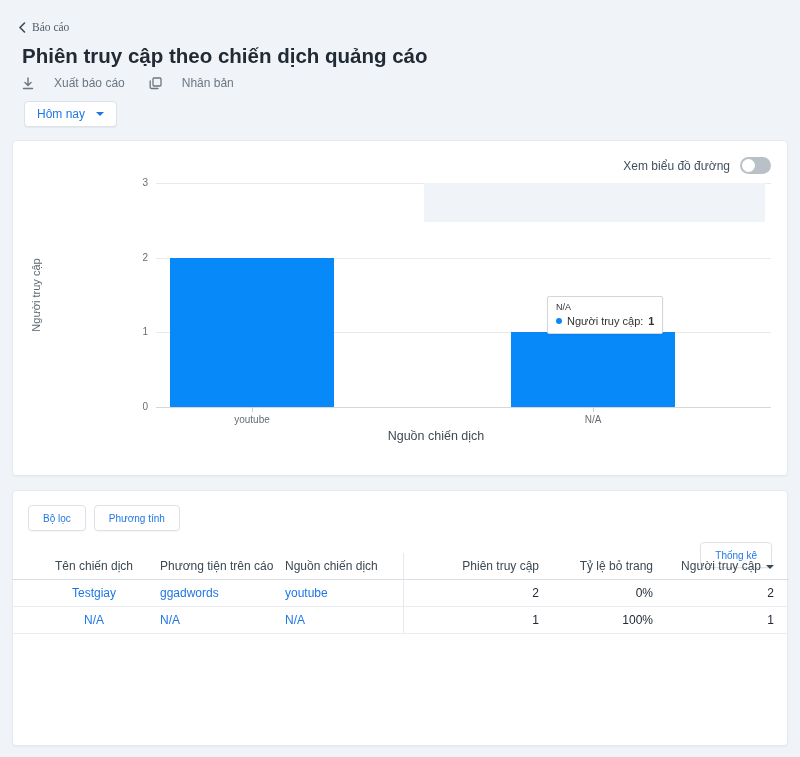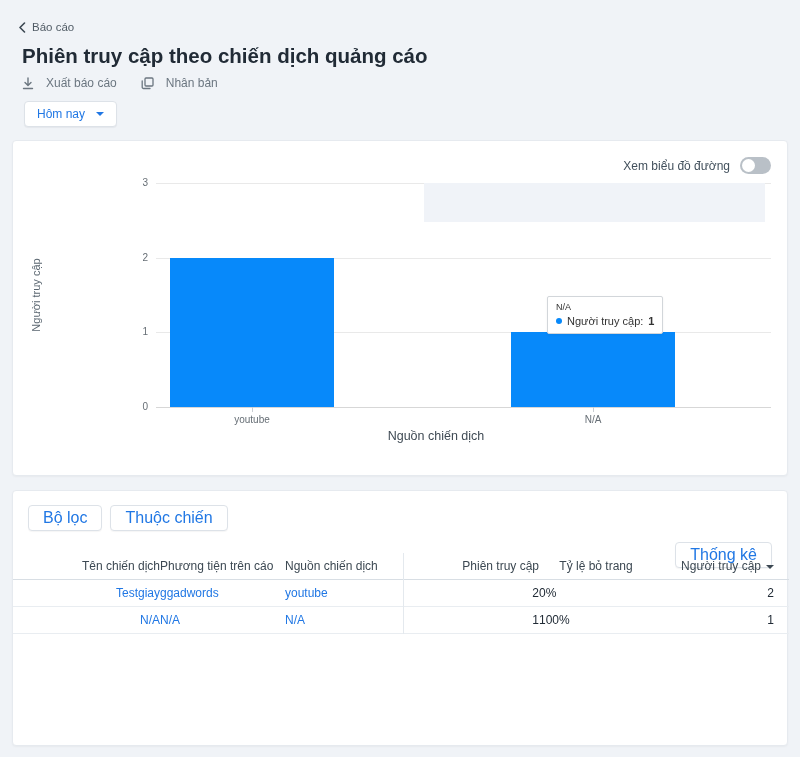--- a/index.html
+++ b/index.html
@@ -14,25 +14,25 @@
   .card {
     position:absolute;
     background:#fff;
     border:1px solid #e6eaef;
     border-radius:4px;
     box-shadow:0 1px 2px rgba(22,29,37,.04);
   }
 
   
   .breadcrumb { position:absolute; left:18px; top:21px; display:flex; align-items:center; gap:6px;
-    font-size:11.5px; color:#515c66; cursor:pointer; }
+    font-size:11.5px; color:#515c66; cursor:pointer;font-family:Liberation Serif, serif; }
   .breadcrumb svg { display:block; }
   .page-title { position:absolute; left:22px; top:44px; font-size:20.5px; font-weight:700; color:#212b36; }
   .actions { position:absolute; left:22px; top:76px; display:flex; gap:24px; }
-  .action { display:flex; align-items:center; gap:12px; font-size:12px; color:#6b7680; cursor:pointer; }
+  .action { display:flex; align-items:center; gap:20px; font-size:12px; color:#6b7680; cursor:pointer; }
   .action svg { display:block; }
   .date-btn { position:absolute; left:24px; top:101px; height:25px; padding:12px 12px;
     background:#fff; border:1px solid #dde2e8; border-radius:4px; box-shadow:0 1px 1px rgba(22,29,37,.05);
     display:flex; align-items:center; gap:11px; font-size:12px; color:#2077e4; cursor:pointer;
     font-family:"Liberation Sans", sans-serif; }
   .caret-down { width:0; height:0; border-left:4px solid transparent; border-right:4px solid transparent;
     border-top:4px solid #2077e4; display:inline-block; }
 
   
   .chart-card { left:12px; top:140px; width:776px; height:336px; }
@@ -60,32 +60,32 @@
     box-shadow:0 1px 3px rgba(0,0,0,.05); }
   .chart-tooltip .tt-title { font-size:9px; color:#333; margin-bottom:3px; }
   .chart-tooltip .tt-line { display:flex; align-items:center; gap:5px; font-size:11px; color:#333; white-space:nowrap; }
   .tt-dot { width:6px; height:6px; border-radius:50%; display:inline-block; }
   .tt-value { font-weight:700; }
 
   
   .table-card { left:12px; top:490px; width:776px; height:256px; }
   .btn-row { position:absolute; left:15px; right:15px; top:14px; display:flex; gap:8px; }
   .pill-btn { height:26px; padding:0 14px; background:#fff; border:1px solid #dde2e8; border-radius:4px;
-    font-size:16px; color:#2077e4; cursor:pointer; display:flex; align-items:center;
+    font-size:10px; color:#2077e4; cursor:pointer; display:flex; align-items:center;
     font-family:"Liberation Sans", sans-serif; box-shadow:0 1px 1px rgba(22,29,37,.04); }
   .pill-btn.right { margin-left:auto;margin-top:37px; }
 
   table.report { position:absolute; left:0; top:62px; width:776px; border-collapse:collapse; table-layout:fixed; }
   table.report th, table.report td { font-size:12px; padding:6px 0; }
   table.report th { font-weight:400; color:#3c4852; }
-  table.report .c1 { width:147px; text-align:right; padding-left:15px; }
+  table.report .c1 { width:147px; text-align:center; padding-left:15px; }
   table.report .c2 { width:125px; text-align:left; }
   table.report .c3 { width:118px; text-align:left; }
   table.report .c4 { width:136px; text-align:right; }
-  table.report .c5 { width:114px; }
+  table.report .c5 { width:114px; text-align:right; }
   table.report .c6 { width:136px; text-align:right; padding-right:15px; }
   table.report thead tr { border-bottom:1px solid #d8dee4; }
   table.report tbody tr { border-bottom:1px solid #e9edf1; }
   table.report .vdiv { border-left:1px solid #e4e9ee; }
   tr.summary { background:#f4f6f8; }
   tr.summary td.c1 { font-weight:700; color:#212b36; }
   tr.summary td { color:#212b36; }
   a.cell-link { color:#2077e4; text-decoration:none; cursor:pointer; }
   td.num { color:#212b36; }
   .sort-caret { width:0; height:0; border-left:4px solid transparent; border-right:4px solid transparent;
@@ -171,21 +171,21 @@
       <span class="tt-dot" style="background: rgb(7, 137, 250);"></span>
       <span>Người truy cập:</span>
       <span class="tt-value">1</span>
     </div>
   </div>
 </div>
 
 <div class="card table-card">
   <div class="btn-row">
     <button class="pill-btn">Bộ lọc</button>
-    <button class="pill-btn">Thuộc chiến</button>
+    <button class="pill-btn">Phương tính</button>
     <button class="pill-btn right">Thống kê</button>
   </div>
 
   <table class="report">
     <thead>
       <tr>
         <th class="c1">Tên chiến dịch</th>
         <th class="c2">Phương tiện trên cáo</th>
         <th class="c3">Nguồn chiến dịch</th>
         <th class="c4 vdiv">Phiên truy cập</th>

